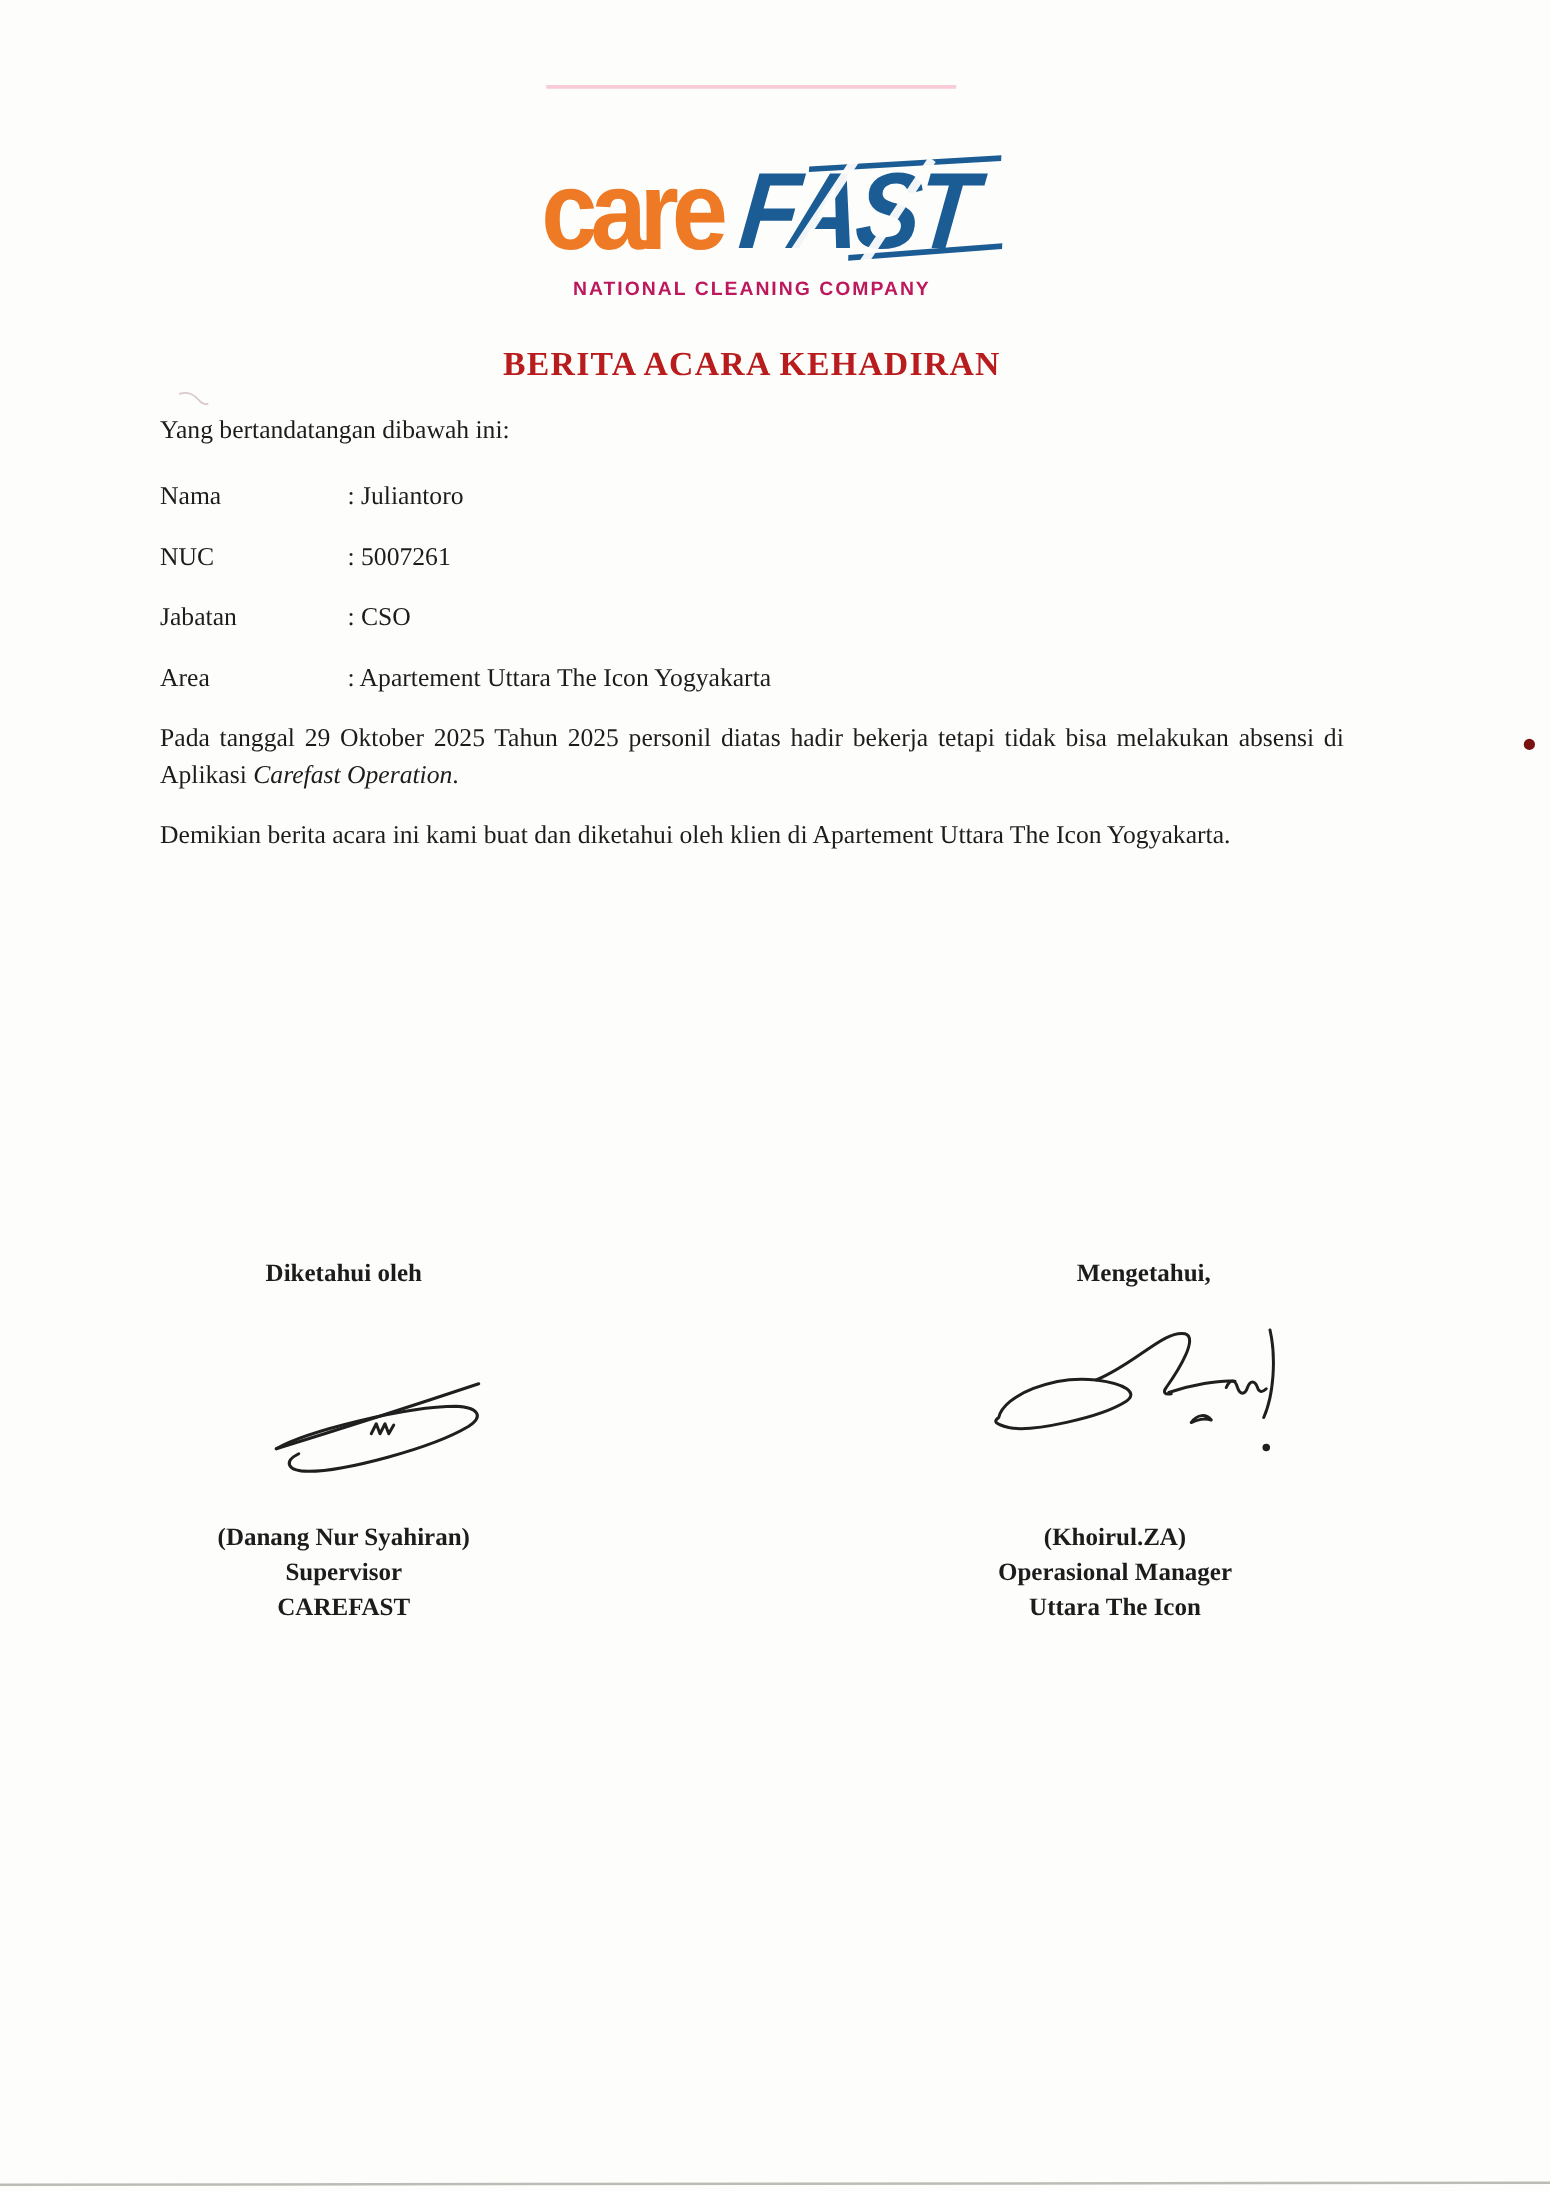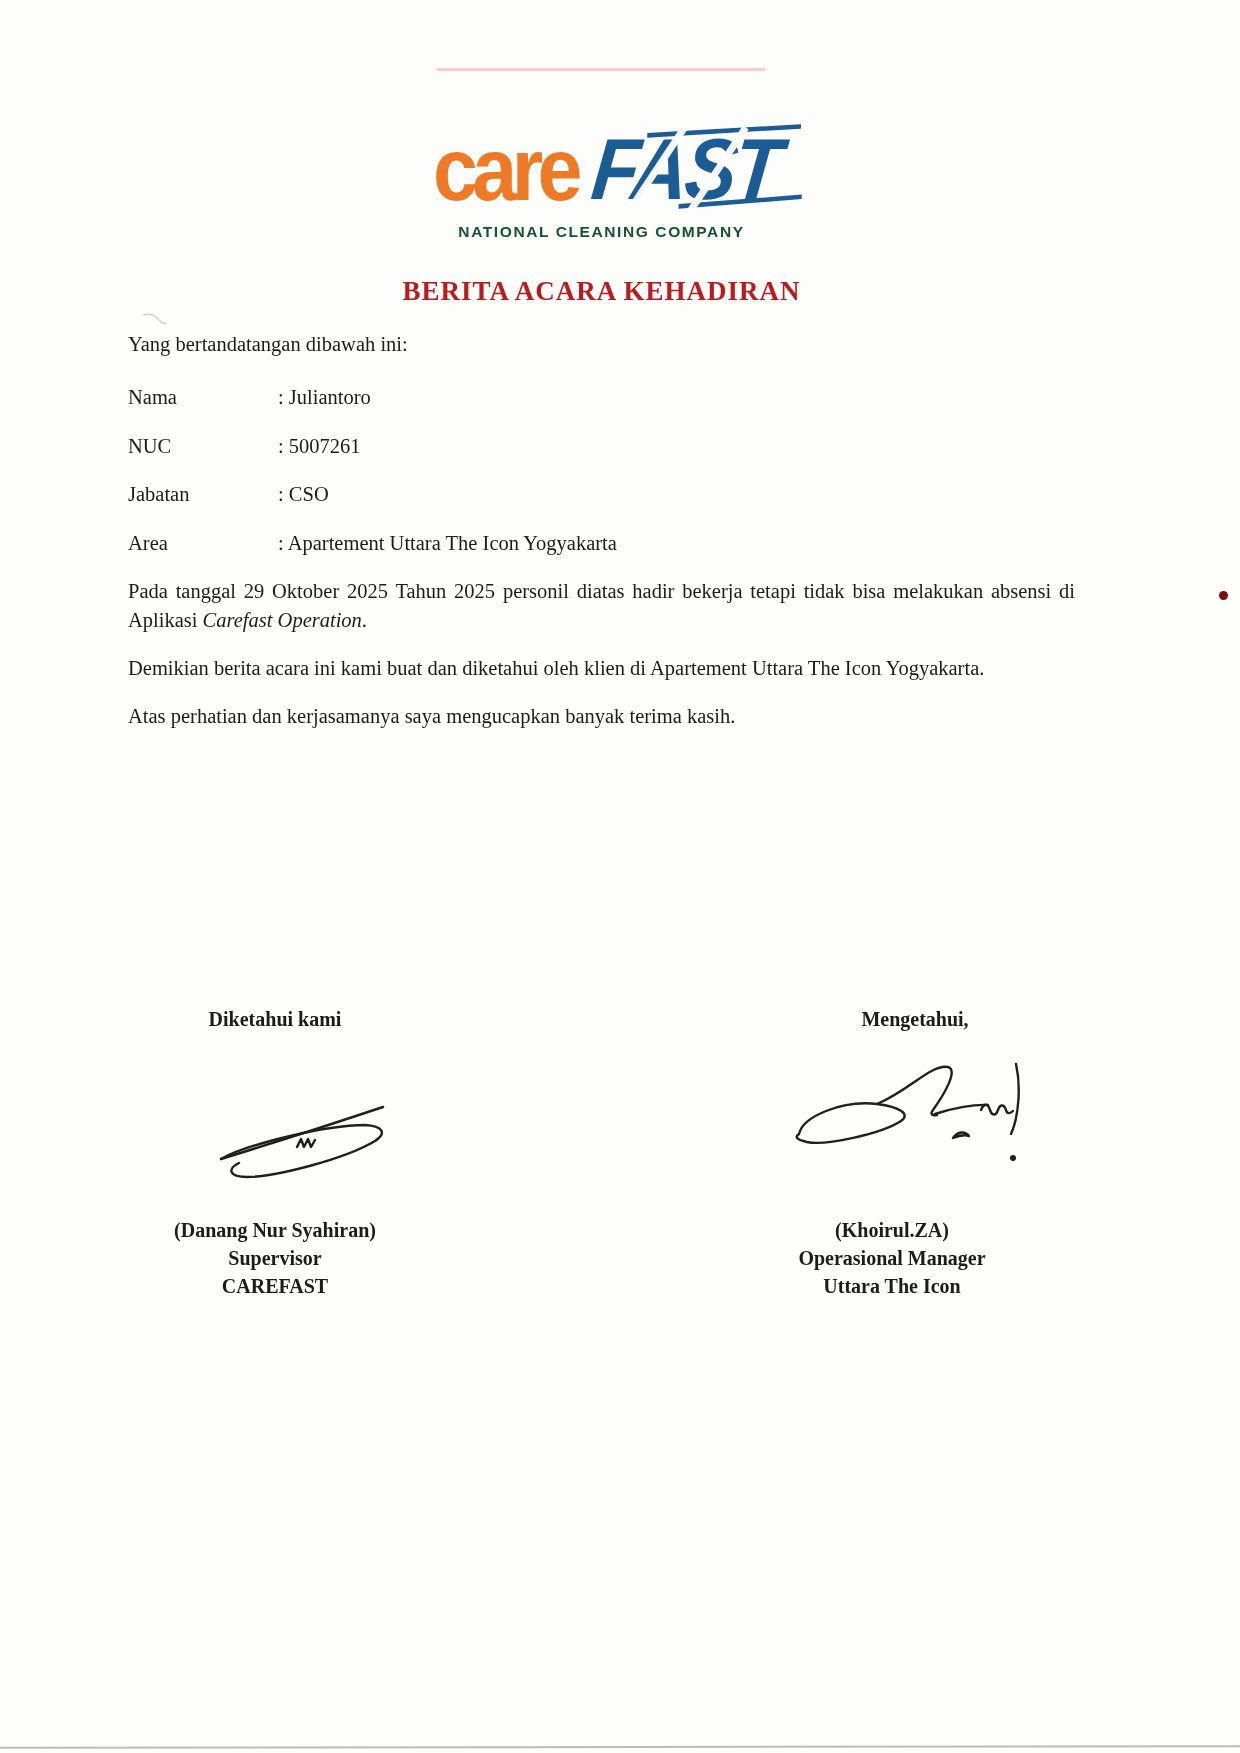--- a/index.html
+++ b/index.html
@@ -68,21 +68,21 @@
     width:328px;height:3px;
     background:#f6b9cb;opacity:.75;
     pointer-events:none;
   }
   .logo-tagline{
     margin-top:9px;
     font-family:"Liberation Sans", sans-serif;
     font-weight:700;
     font-size:15.5px;
     letter-spacing:1.6px;
-    color:#14532d;
+    color:#be185d;
   }
   
   .doc-title{
     position:absolute;left:128px;top:276px;width:947px;
     text-align:center;
     font-size:27px;font-weight:700;
     letter-spacing:1px;
     color:#b91c1c;
   }
   
@@ -171,26 +171,25 @@
         <span class="field-label">Area</span>
         <span class="field-value">: Apartement Uttara The Icon Yogyakarta</span>
       </div>
     </div>
 
 
     <p class="para"><span>Pada tanggal 29 Oktober 2025 Tahun 2025 personil diatas hadir bekerja tetapi tidak bisa melakukan absensi di Aplikasi </span><span class="italic">Carefast Operation</span><span>.</span></p>
 
     <p class="para">Demikian berita acara ini kami buat dan diketahui oleh klien di Apartement Uttara The Icon Yogyakarta.</p>
 
-    <p class="para">Atas perhatian dan kerjasamanya saya mengucapkan banyak terima kasih.</p>
   </div>
 
 
   <div class="sig-col sig-col-left">
-    <span class="sig-heading">Diketahui kami</span>
+    <span class="sig-heading">Diketahui oleh</span>
   </div>
   <div class="sig-col sig-col-right">
     <span class="sig-heading">Mengetahui,</span>
   </div>
 
   <svg class="sig sig-image sig-image-left" width="190" height="90" viewBox="0 0 190 90">
     <path d="M178,12 C130,28 55,52 16,64"></path>
     <path d="M16,64 C40,50 120,30 160,30 C178,31 182,38 170,46 C140,64 70,82 42,82 C24,82 22,74 34,68"></path>
     <path d="M92,52 l4,-8 l3,8 l4,-8 l3,8 l4,-7"></path>
   </svg>

